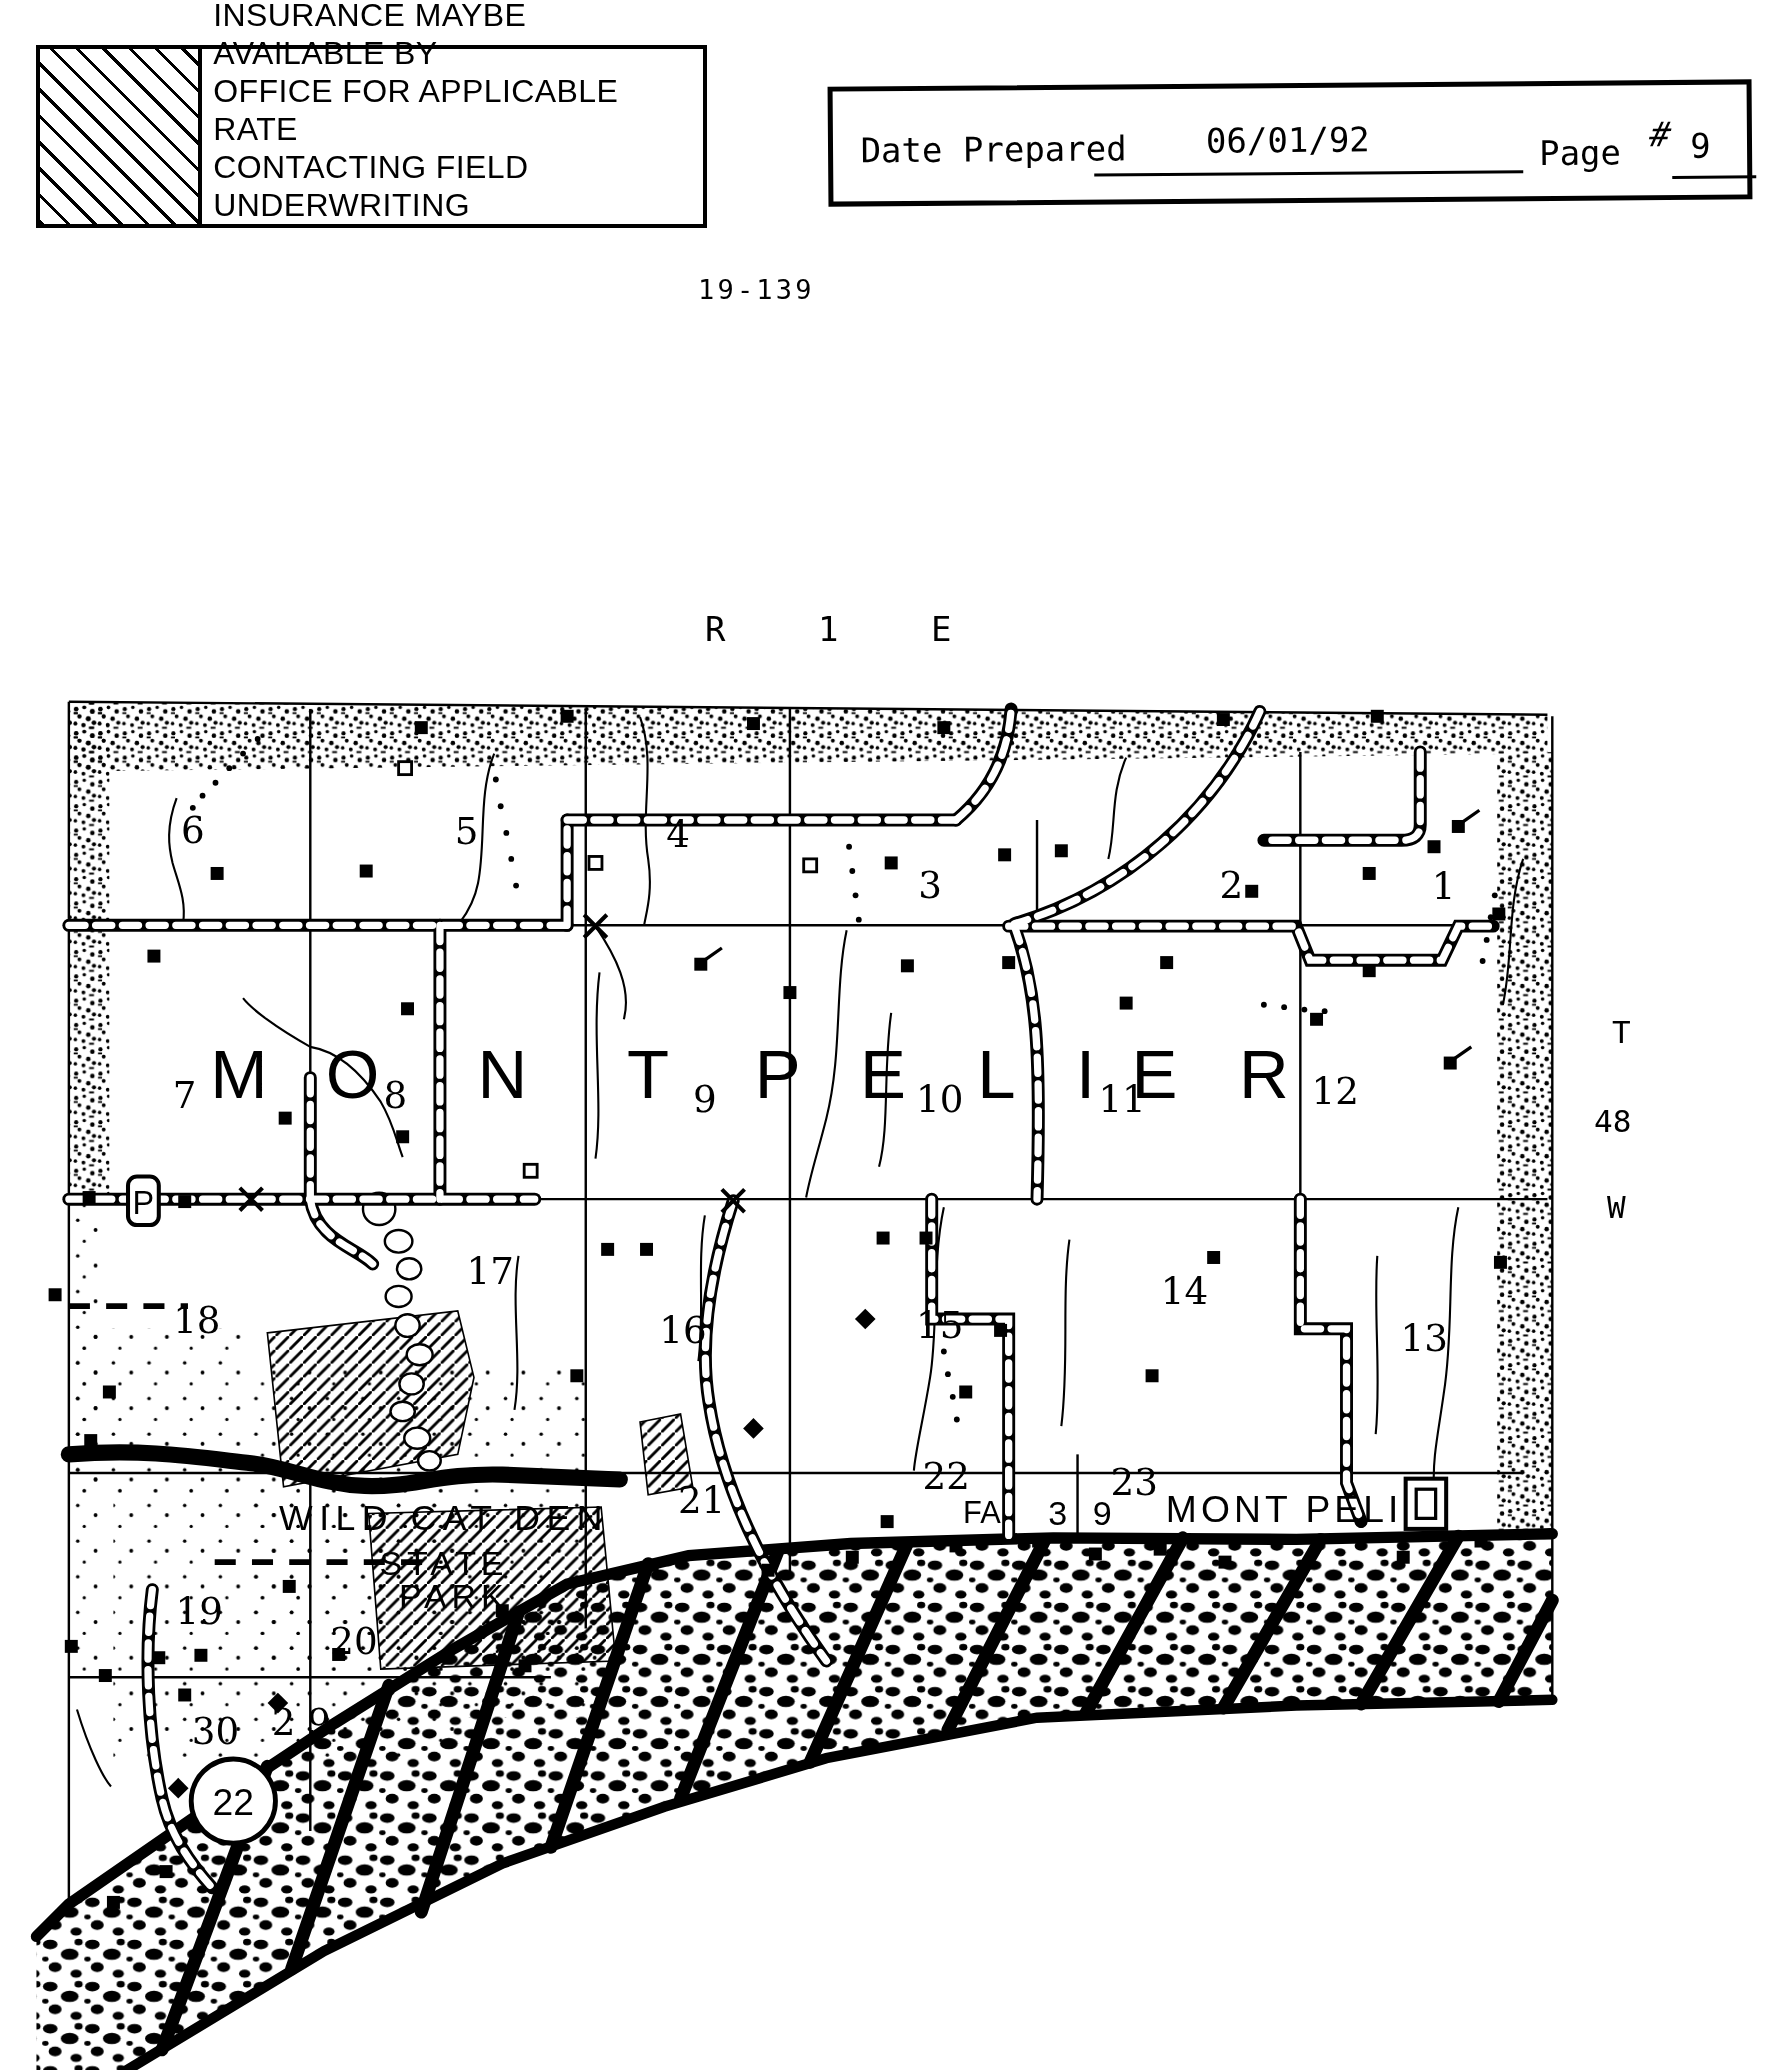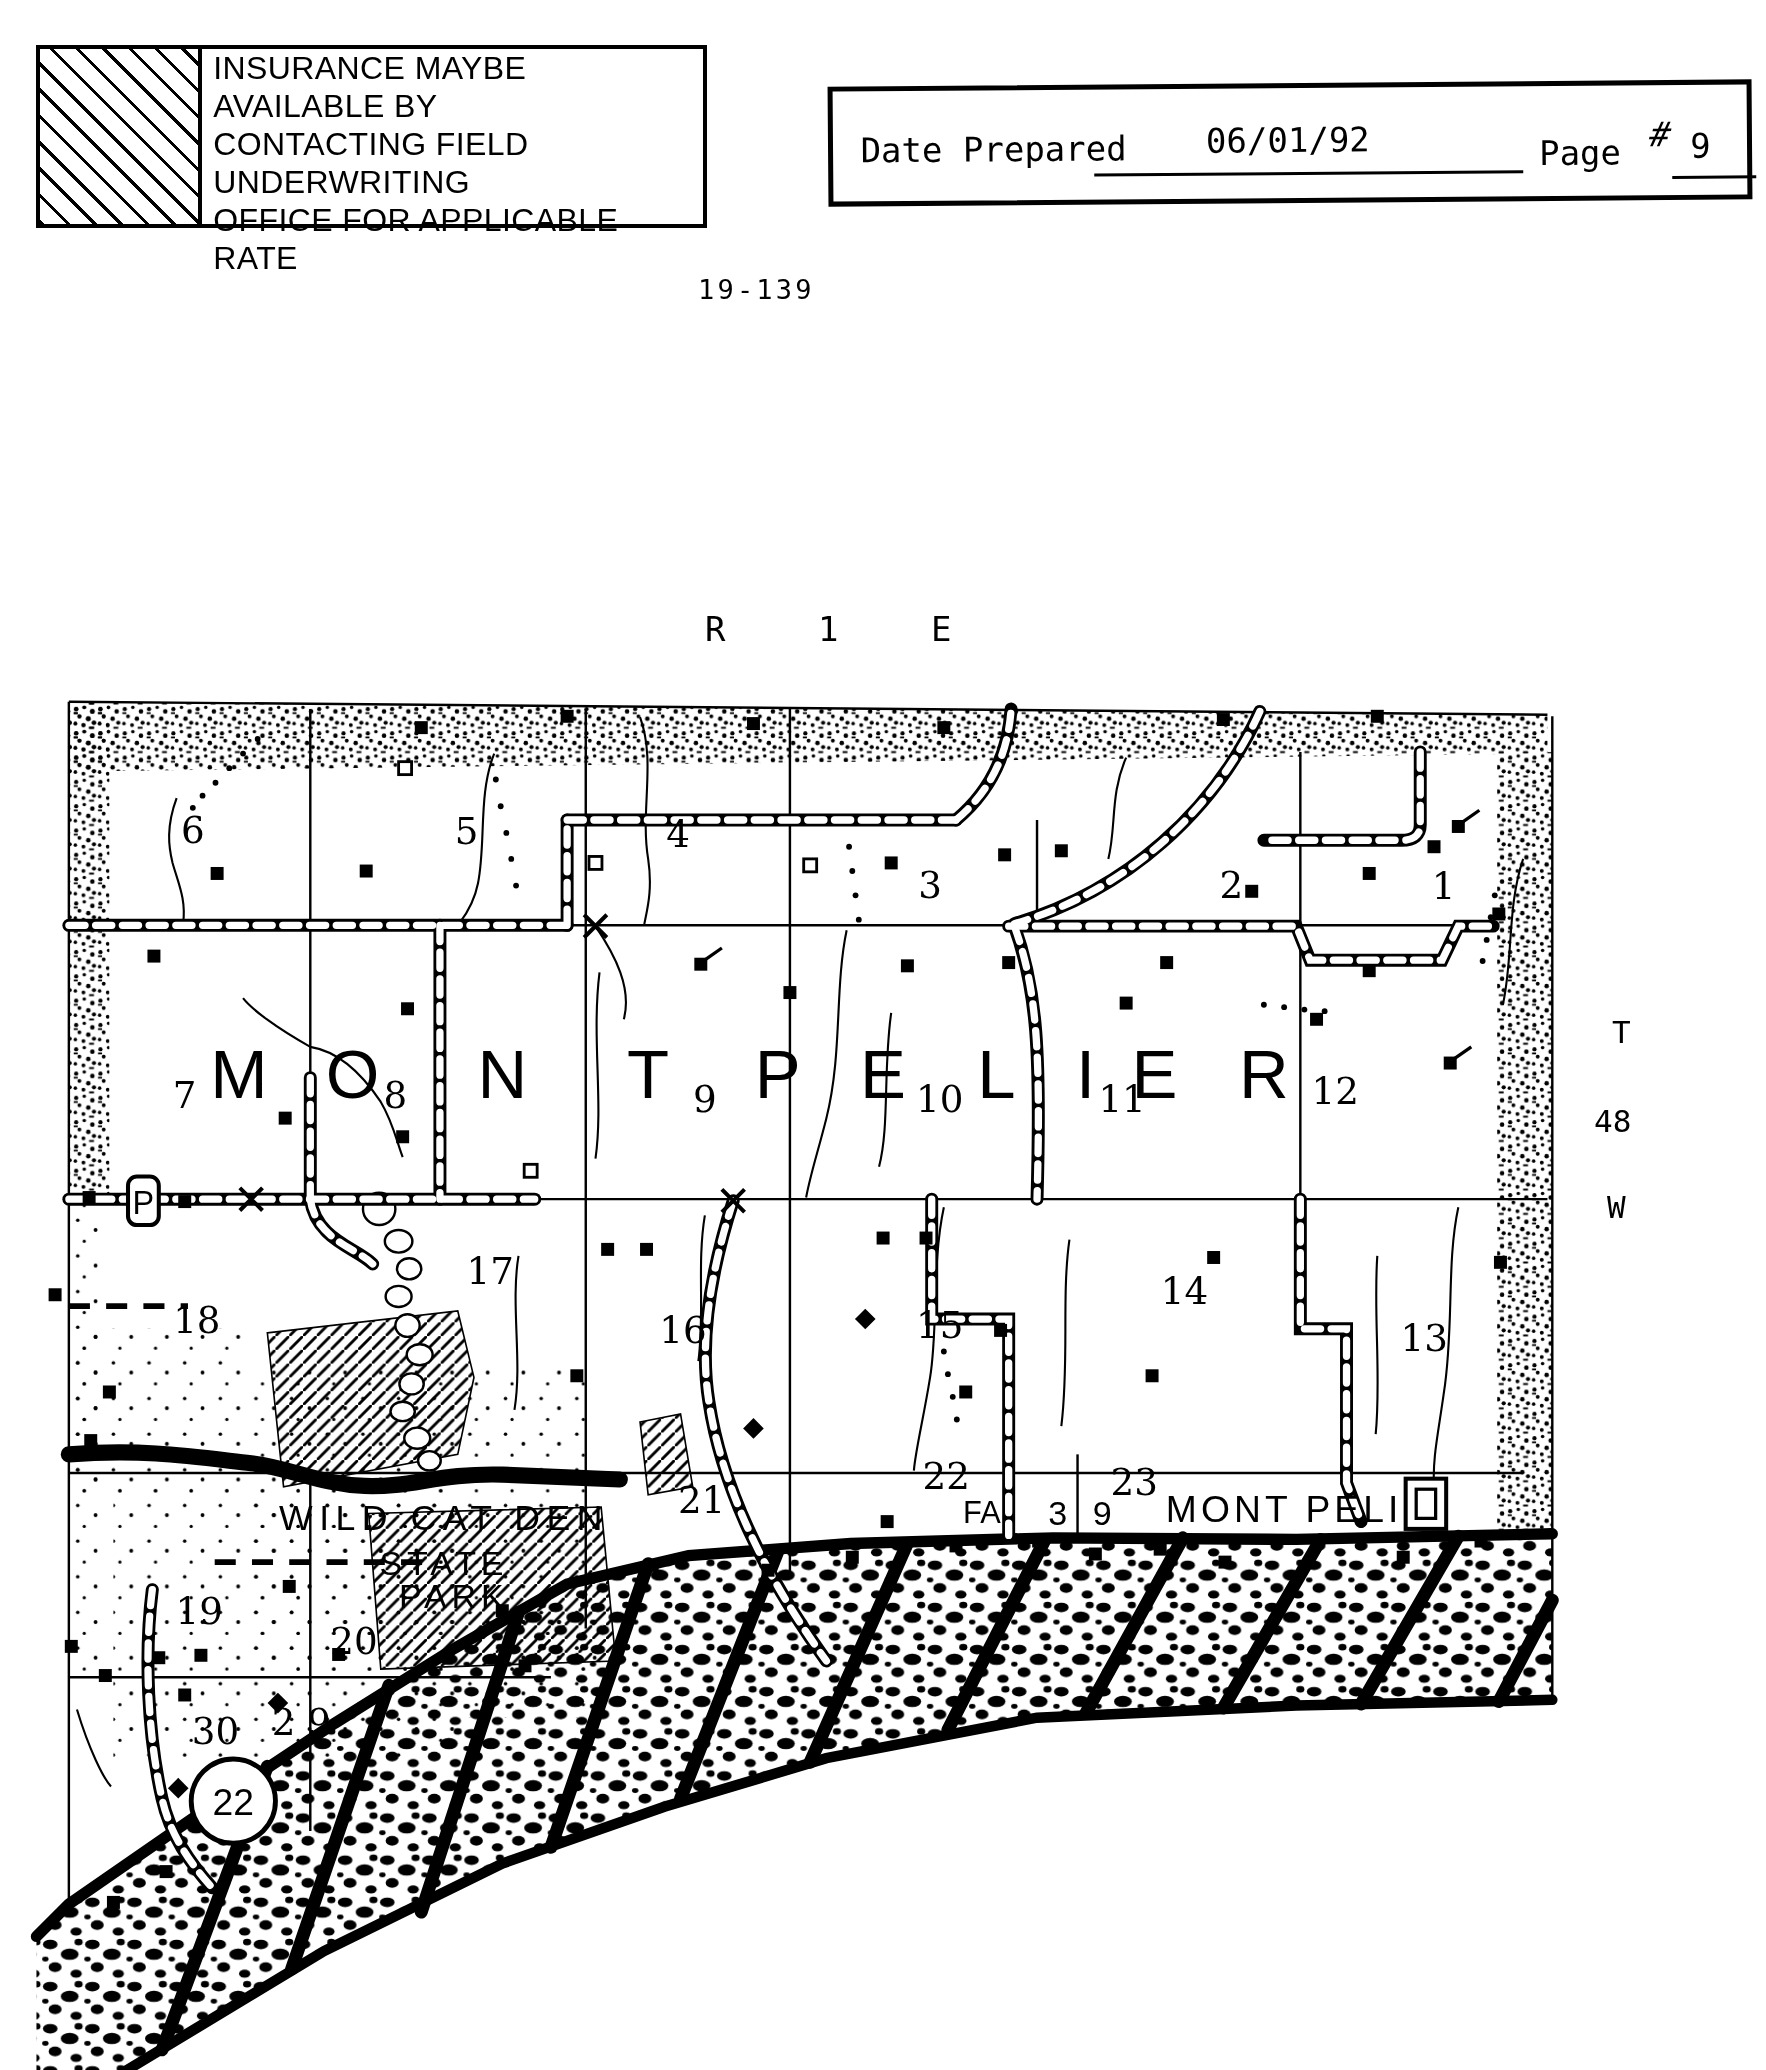--- a/index.html
+++ b/index.html
@@ -5,21 +5,21 @@
   html,body{margin:0;padding:0;background:#fff;}
   body{width:1767px;height:2071px;position:relative;overflow:hidden;
        font-family:"Liberation Sans",sans-serif;color:#000;}
   .abs{position:absolute;}
 
   
   #legend-box{left:36px;top:45px;width:671px;height:183px;border:4px solid #000;
               display:flex;box-sizing:border-box;background:#fff;}
   #legend-hatch{width:162px;height:100%;border-right:4px solid #000;box-sizing:border-box;
      background:repeating-linear-gradient(45deg,#000 0 3.2px,transparent 3.2px 18.6px);}
-  #legend-text{flex:1;display:flex;flex-direction:column;justify-content:flex-start;
+  #legend-text{flex:1;display:flex;flex-direction:column;justify-content:flex-end;
      padding-left:11.3px;font-size:32px;line-height:38px;font-weight:500;letter-spacing:0.4px;}
 
   
   #date-box{left:828px;top:83px;width:924px;height:120px;border:5.7px solid #000;
             box-sizing:border-box;background:#fff;transform:rotate(-0.45deg);
             font-family:"DejaVu Sans Mono",monospace;font-size:34px;}
   #date-box span{position:absolute;white-space:nowrap;}
   #dp-label{left:27.5px;top:39px;}
   #dp-value{left:373px;top:32px;}
   #dp-line1{left:261px;top:84px;width:429px;border-bottom:3.2px solid #000;height:0;position:absolute;}
@@ -52,22 +52,22 @@
   .map-label{font-family:"Liberation Sans",sans-serif;fill:#000;text-anchor:middle;}
   .blob{fill:#fff;stroke:#000;stroke-width:3;}
 </style>
 </head>
 <body>
 
 <div id="legend-box" class="abs">
   <div id="legend-hatch"></div>
   <div id="legend-text">
     <div>INSURANCE MAYBE AVAILABLE BY</div>
+    <div>OFFICE FOR APPLICABLE RATE</div>
     <div>CONTACTING FIELD UNDERWRITING</div>
-    <div>OFFICE FOR APPLICABLE RATE</div>
   </div>
 </div>
 
 <div id="date-box" class="abs">
   <span id="dp-label">Date Prepared</span>
   <span id="dp-value">06/01/92</span>
   <span id="dp-line1"></span>
   <span id="dp-page">Page</span>
   <span id="dp-hash">#</span>
   <span id="dp-pageno">9</span>

